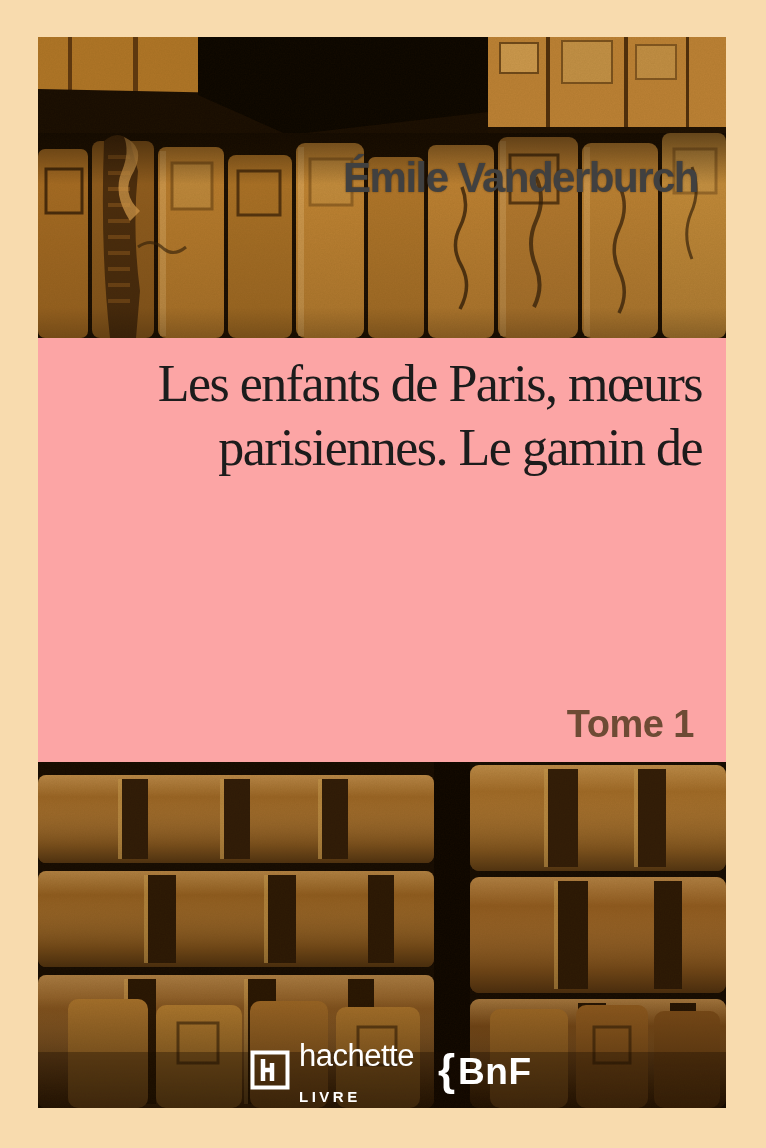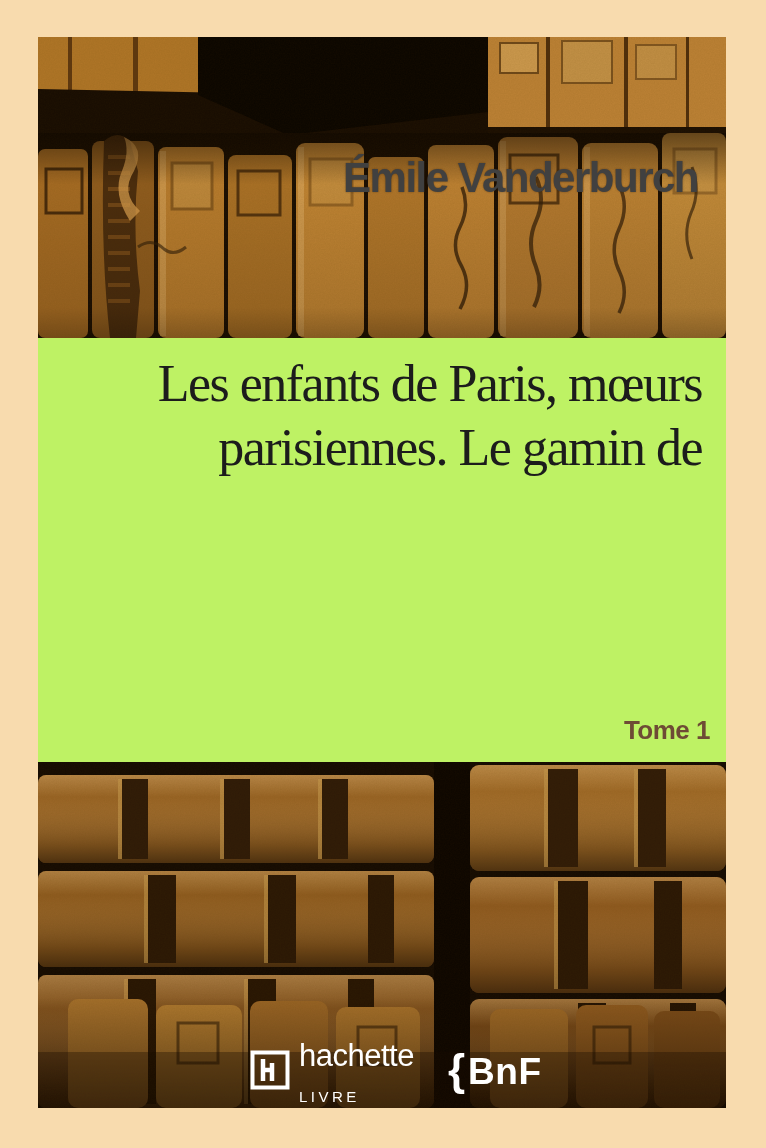--- a/index.html
+++ b/index.html
@@ -18,46 +18,46 @@
   
   .author{
     position:absolute;top:154px;right:68px;
     color:#404040;font-weight:bold;font-size:42px;letter-spacing:-1.5px;
     text-shadow:0 0 2px rgba(40,20,0,.45);
     white-space:nowrap;
   }
   
   .band{
     position:absolute;left:38px;top:338px;width:688px;height:424px;
-    background:#bef264;
+    background:#fca5a5;
   }
   .title{
     position:absolute;top:14px;right:24px;left:26px;
     text-align:right;
     font-family:"Liberation Serif","DejaVu Serif",serif;
     font-weight:normal;color:#1c1c1c;
     font-size:52px;line-height:64px;letter-spacing:-1.5px;
   }
   .title .tline{display:block;}
   .tome{
-    position:absolute;right:16px;bottom:16px;
-    color:#6e4b35;font-weight:bold;font-size:26px;letter-spacing:-0.5px;
+    position:absolute;right:32px;bottom:16px;
+    color:#6e4b35;font-weight:bold;font-size:38px;letter-spacing:-0.5px;
   }
   
   .logos{
     position:absolute;left:0;top:1044px;width:766px;height:56px;
     display:flex;align-items:center;justify-content:flex-start;
-    padding-left:250px;box-sizing:border-box;gap:34px;
+    padding-left:250px;box-sizing:border-box;gap:24px;
     color:#fff;
   }
   .hachette{display:flex;align-items:center;gap:9px;}
   .h-icon{flex:0 0 auto;}
   .h-words{display:flex;flex-direction:column;line-height:1;}
   .h-name{font-size:31px;font-weight:500;letter-spacing:-0.5px;}
-  .h-sub{font-size:15px;letter-spacing:3.5px;margin-top:18px;font-weight:400;}
+  .h-sub{font-size:15px;letter-spacing:3.5px;margin-top:18px;font-weight:700;}
   .bnf{display:flex;align-items:center;}
   .bnf-brace{font-size:44px;font-weight:600;line-height:40px;margin-right:3px;transform:translateY(-2px);}
   .bnf-name{font-size:37px;font-weight:bold;letter-spacing:0.5px;}
 </style>
 </head>
 <body>
 
 <div class="cover">
 
   <div class="photo">

